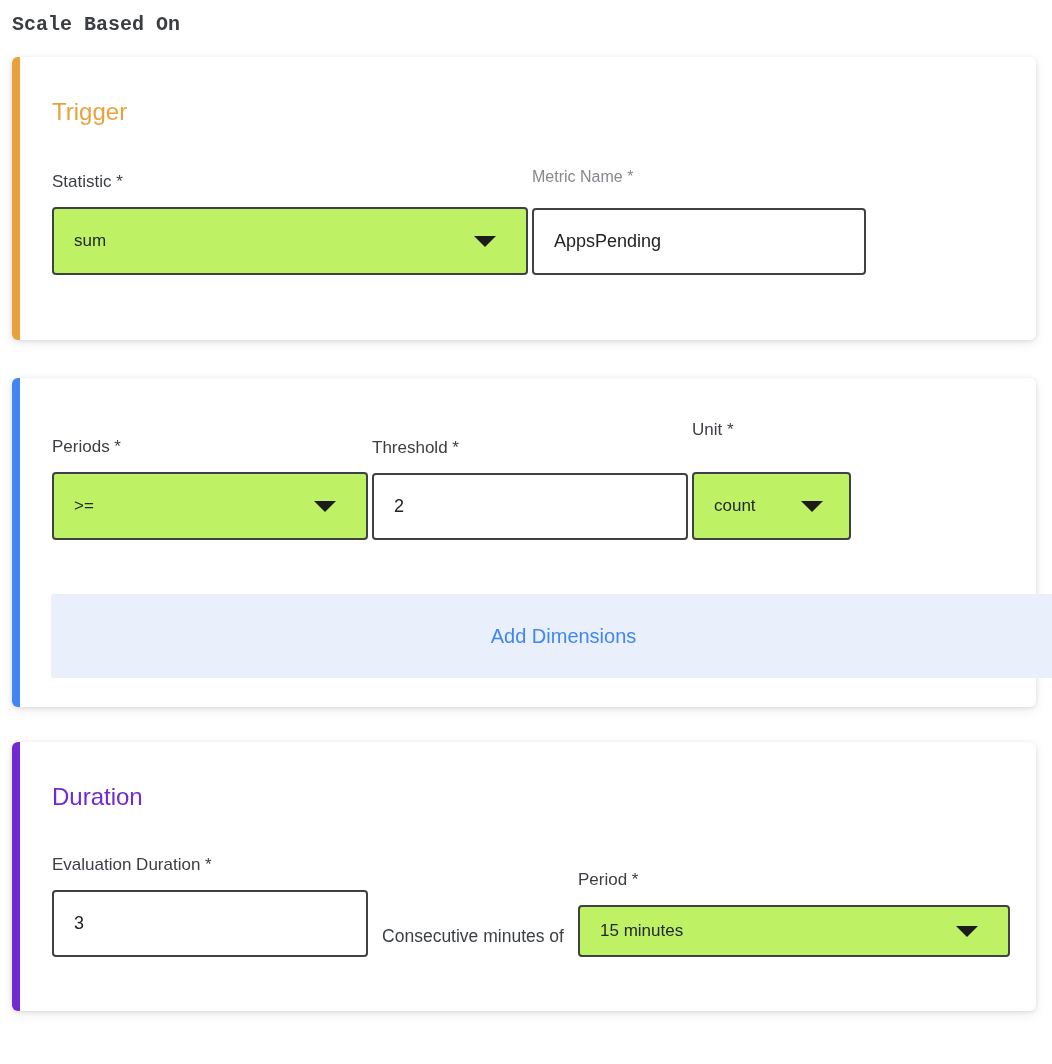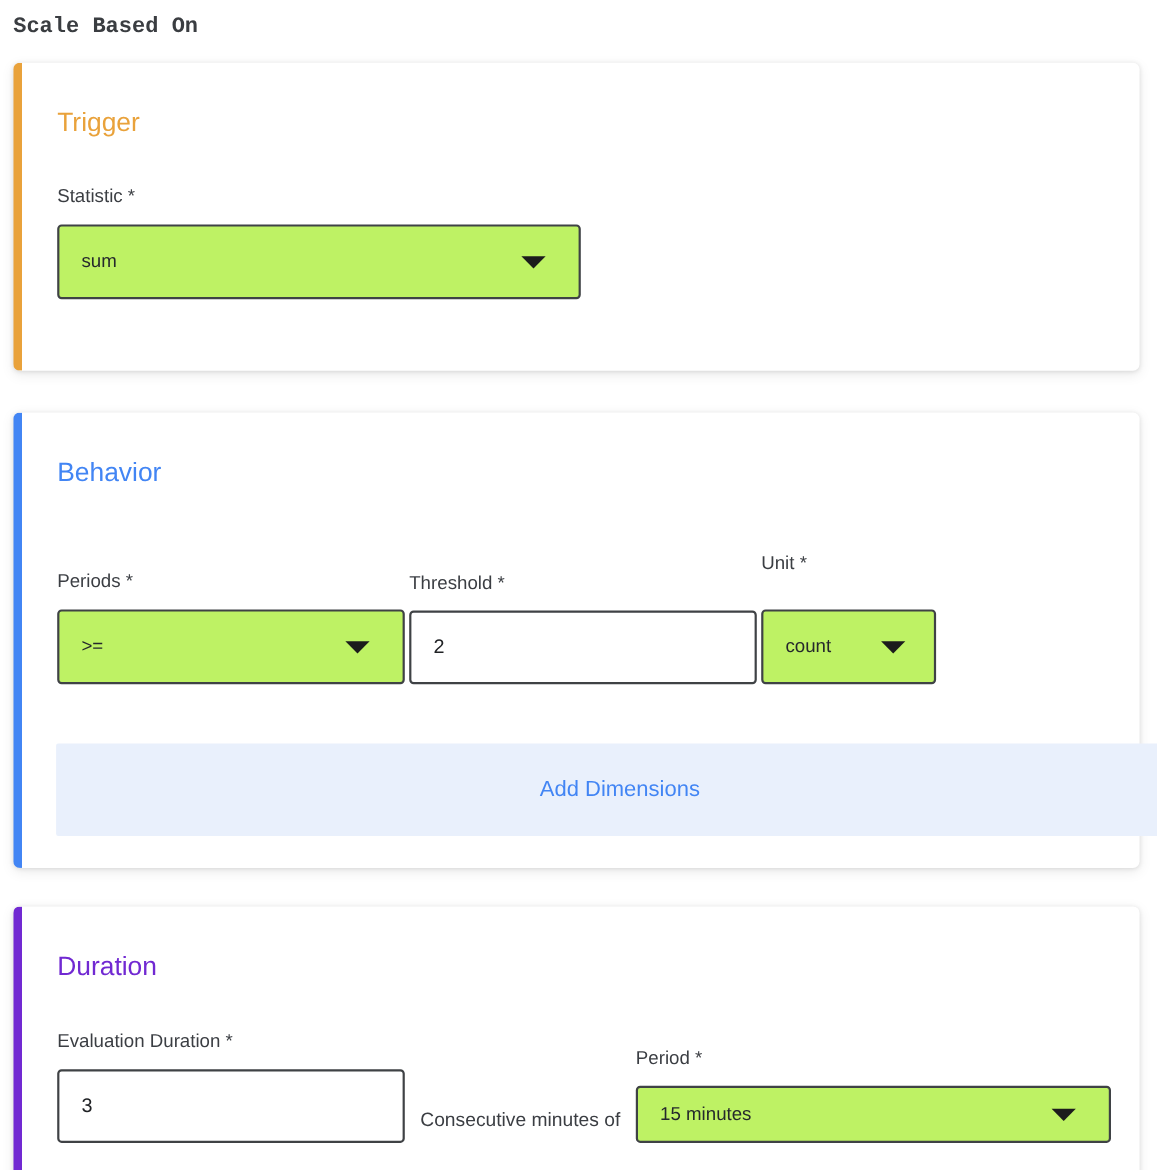--- a/index.html
+++ b/index.html
@@ -109,25 +109,28 @@
   <section class="card card-trigger">
     <h2 class="card-heading">Trigger</h2>
     <div class="field-row">
       <div class="field-group statistic-group">
         <span class="field-label">Statistic *</span>
         <div class="select-box">
           <span class="select-value">sum</span>
           <span class="caret"></span>
         </div>
       </div>
+      <div class="field-group metric-group">
+        <span class="field-label muted">Metric Name *</span>
+        <input class="text-input" type="text" value="AppsPending" style="">
+      </div>
     </div>
   </section>
 
   <section class="card card-behavior">
-    <h2 class="card-heading">Behavior</h2>
     <div class="field-row">
       <div class="field-group operator-group">
         <span class="field-label">Periods *</span>
         <div class="select-box">
           <span class="select-value">&gt;=</span>
           <span class="caret"></span>
         </div>
       </div>
       <div class="field-group threshold-group">
         <span class="field-label">Threshold *</span>

